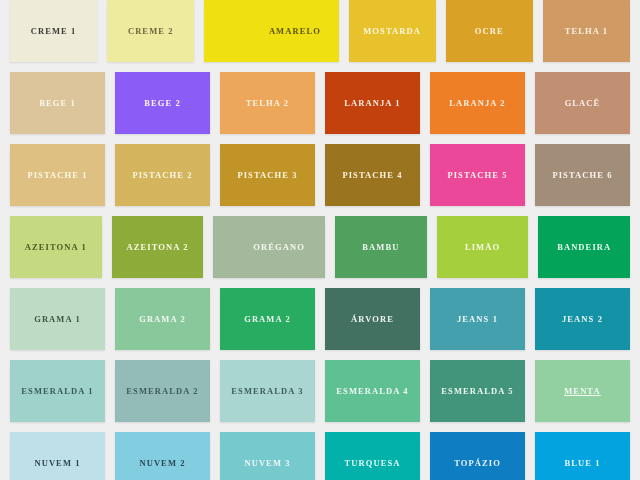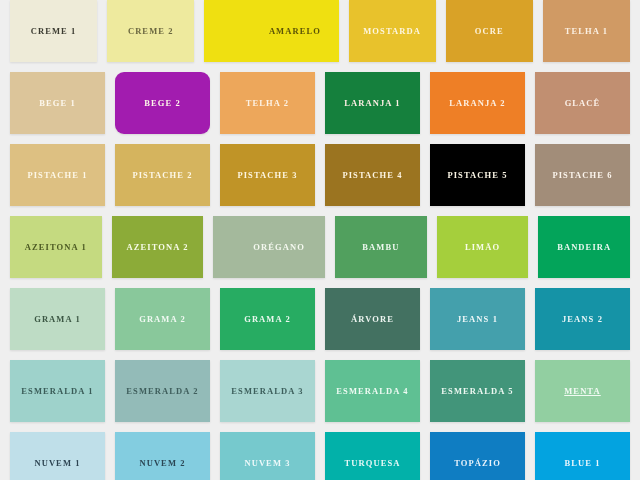--- a/index.html
+++ b/index.html
@@ -79,27 +79,27 @@
       </div>
       <div class="swatch" style="background: rgb(208, 154, 100);">
         <span class="swatch-label" style="color: rgb(251, 240, 226);">TELHA 1</span>
       </div>
     </div>
     <div class="row-gap"></div>
     <div class="swatch-row" id="row-1">
       <div class="swatch" style="background: rgb(220, 197, 154);">
         <span class="swatch-label" style="color: rgb(253, 248, 238);">BEGE 1</span>
       </div>
-      <div class="swatch" style="background: #a21caf; border-radius: 9px;">
+      <div class="swatch" style="background: #8b5cf6;">
         <span class="swatch-label" style="color: rgb(253, 247, 233);">BEGE 2</span>
       </div>
       <div class="swatch" style="background: rgb(237, 167, 91);">
         <span class="swatch-label" style="color: rgb(253, 242, 228);">TELHA 2</span>
       </div>
-      <div class="swatch" style="background: #15803d;">
+      <div class="swatch" style="background: #c2410c;">
         <span class="swatch-label" style="color: rgb(253, 238, 229);">LARANJA 1</span>
       </div>
       <div class="swatch" style="background: rgb(238, 127, 38);">
         <span class="swatch-label" style="color: rgb(253, 240, 226);">LARANJA 2</span>
       </div>
       <div class="swatch" style="background: rgb(193, 143, 113);">
         <span class="swatch-label" style="color: rgb(251, 240, 232);">GLACÊ</span>
       </div>
     </div>
     <div class="row-gap"></div>
@@ -109,21 +109,21 @@
       </div>
       <div class="swatch" style="background: rgb(213, 180, 94);">
         <span class="swatch-label" style="color: rgb(253, 247, 230);">PISTACHE 2</span>
       </div>
       <div class="swatch" style="background: rgb(192, 148, 39);">
         <span class="swatch-label" style="color: rgb(253, 246, 225);">PISTACHE 3</span>
       </div>
       <div class="swatch" style="background: rgb(155, 116, 32);">
         <span class="swatch-label" style="color: rgb(253, 244, 224);">PISTACHE 4</span>
       </div>
-      <div class="swatch" style="background: #000000;">
+      <div class="swatch" style="background: #ec4899;">
         <span class="swatch-label" style="color: rgb(251, 246, 230);">PISTACHE 5</span>
       </div>
       <div class="swatch" style="background: rgb(162, 141, 121);">
         <span class="swatch-label" style="color: rgb(251, 244, 236);">PISTACHE 6</span>
       </div>
     </div>
     <div class="row-gap"></div>
     <div class="swatch-row" id="row-3">
       <div class="swatch" style="background: rgb(197, 218, 128);">
         <span class="swatch-label" style="color: rgb(76, 90, 34);">AZEITONA 1</span>

